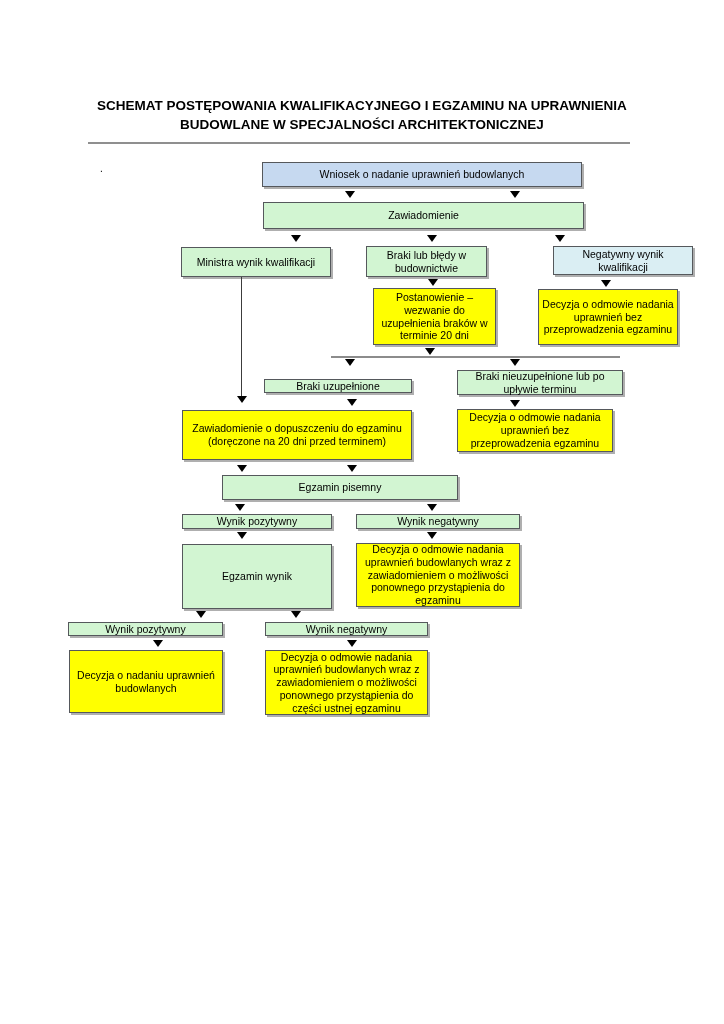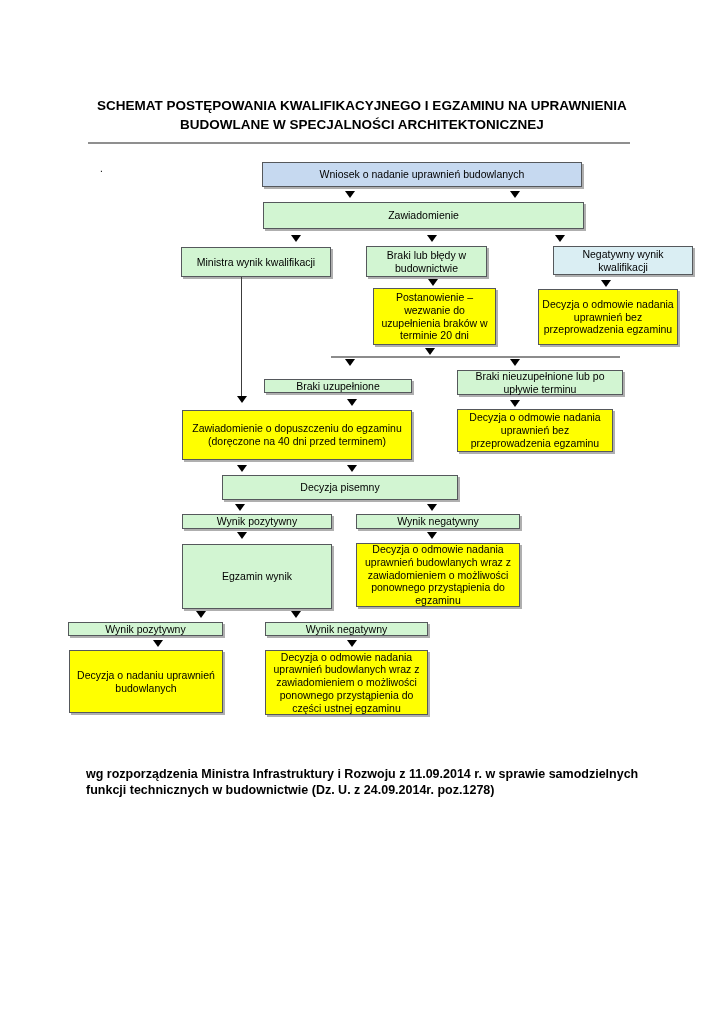--- a/index.html
+++ b/index.html
@@ -40,24 +40,24 @@
   <div class="node green" style="left:181px;top:247px;width:150px;height:30px;">Ministra wynik kwalifikacji</div>
   <div class="node green" style="left:366px;top:246px;width:121px;height:31px;">Braki lub błędy w budownictwie</div>
   <div class="node paleblue" style="left:553px;top:246px;width:140px;height:29px;">Negatywny wynik kwalifikacji</div>
 
   <div class="node yellow" style="left:373px;top:288px;width:123px;height:57px;">Postanowienie – wezwanie do uzupełnienia braków w terminie 20 dni</div>
   <div class="node yellow" style="left:538px;top:289px;width:140px;height:56px;">Decyzja o odmowie nadania uprawnień bez przeprowadzenia egzaminu</div>
 
   <div class="node green" style="left:264px;top:370px;width:148px;height:14px;margin-top:9px;">Braki uzupełnione</div>
   <div class="node green" style="left:457px;top:370px;width:166px;height:25px;text-align:center;">Braki nieuzupełnione lub po upływie terminu</div>
 
-  <div class="node yellow" style="left:182px;top:410px;width:230px;height:50px;">Zawiadomienie o dopuszczeniu do egzaminu (doręczone na 40 dni przed terminem)</div>
+  <div class="node yellow" style="left:182px;top:410px;width:230px;height:50px;">Zawiadomienie o dopuszczeniu do egzaminu (doręczone na 20 dni przed terminem)</div>
   <div class="node yellow" style="left:457px;top:409px;width:156px;height:43px;">Decyzja o odmowie nadania uprawnień bez przeprowadzenia egzaminu</div>
 
-  <div class="node green" style="left:222px;top:475px;width:236px;height:25px;">Decyzja pisemny</div>
+  <div class="node green" style="left:222px;top:475px;width:236px;height:25px;">Egzamin pisemny</div>
 
   <div class="node green" style="left:182px;top:514px;width:150px;height:15px;">Wynik pozytywny</div>
   <div class="node green" style="left:356px;top:514px;width:164px;height:15px;">Wynik negatywny</div>
 
   <div class="node green" style="left:182px;top:544px;width:150px;height:65px;">Egzamin wynik</div>
   <div class="node yellow" style="left:356px;top:543px;width:164px;height:64px;">Decyzja o odmowie nadania uprawnień budowlanych wraz z zawiadomieniem o możliwości ponownego przystąpienia do egzaminu</div>
 
   <div class="node green" style="left:68px;top:622px;width:155px;height:14px;">Wynik pozytywny</div>
   <div class="node green" style="left:265px;top:622px;width:163px;height:14px;">Wynik negatywny</div>
 
@@ -84,14 +84,13 @@
   <div class="arr" style="left:347px;top:465px;"></div>
   <div class="arr" style="left:235px;top:504px;"></div>
   <div class="arr" style="left:427px;top:504px;"></div>
   <div class="arr" style="left:237px;top:532px;"></div>
   <div class="arr" style="left:427px;top:532px;"></div>
   <div class="arr" style="left:196px;top:611px;"></div>
   <div class="arr" style="left:291px;top:611px;"></div>
   <div class="arr" style="left:153px;top:640px;"></div>
   <div class="arr" style="left:347px;top:640px;"></div>
 
-  <div class="footer">wg rozporządzenia Ministra Infrastruktury i Rozwoju z 11.09.2014 r. w sprawie samodzielnych funkcji technicznych w budownictwie (Dz. U. z 24.09.2014r. poz.1278)</div>
 </div>
 
 </body></html>

